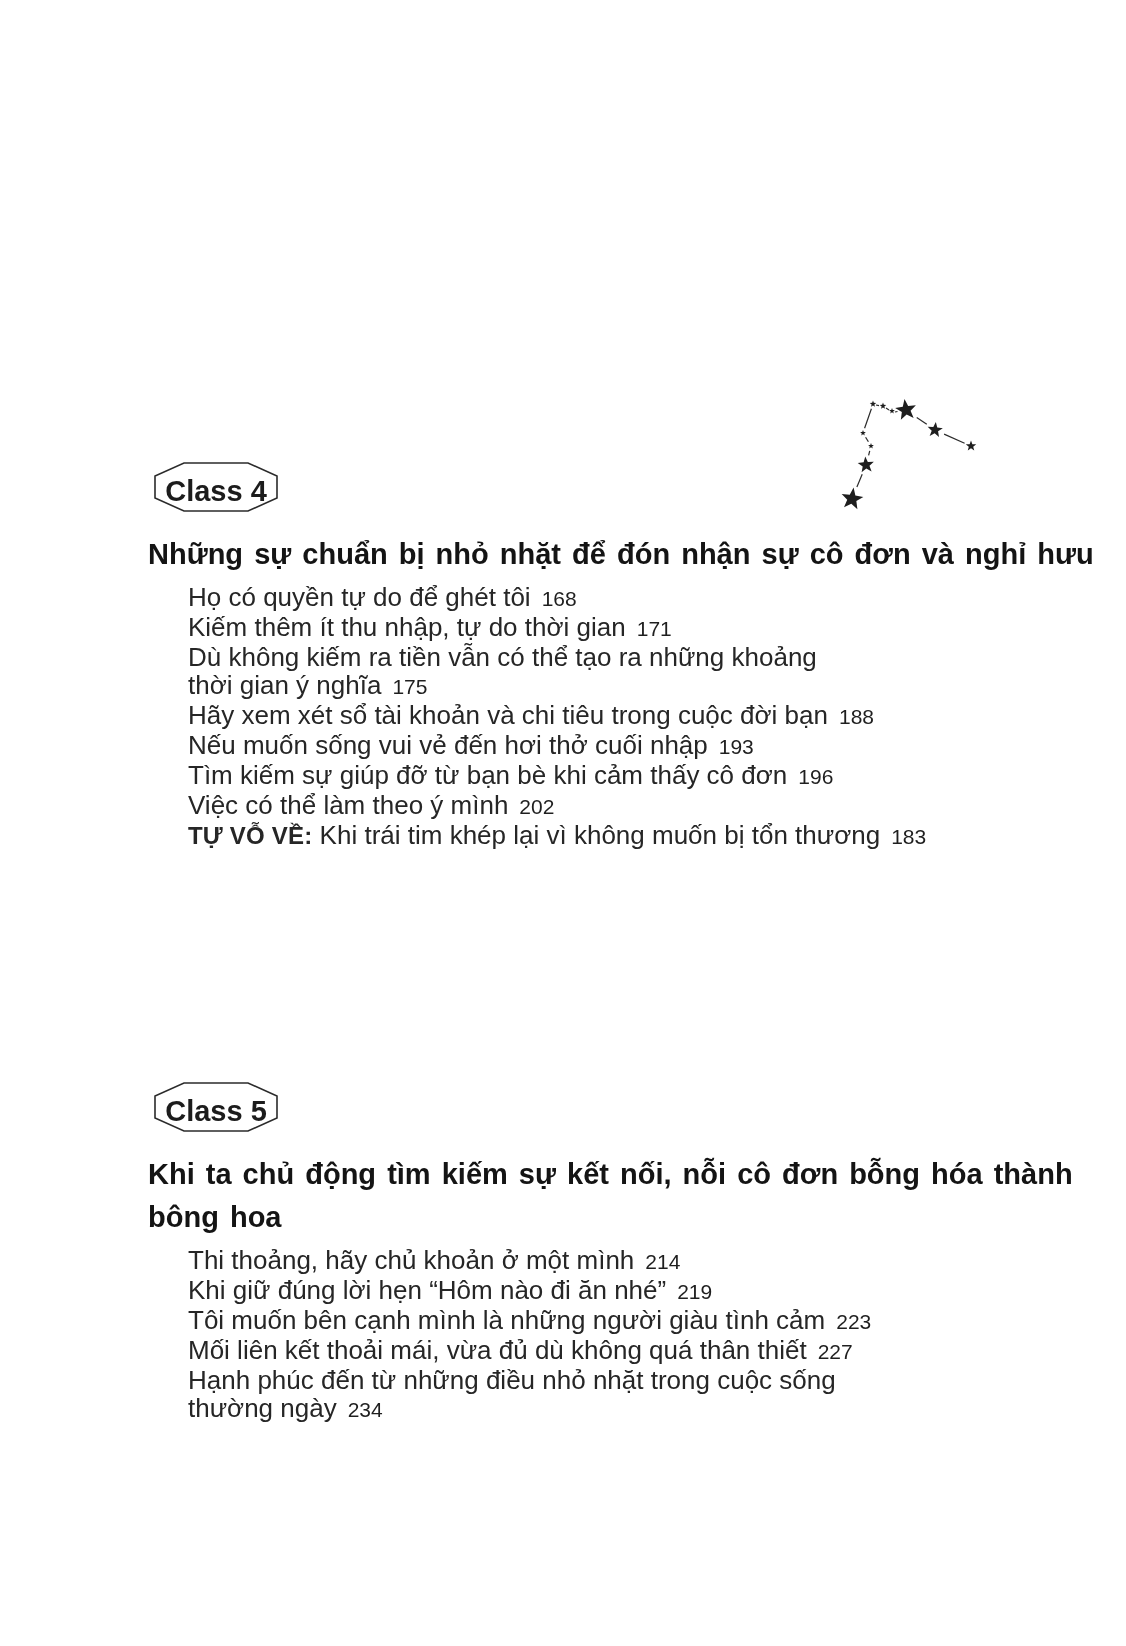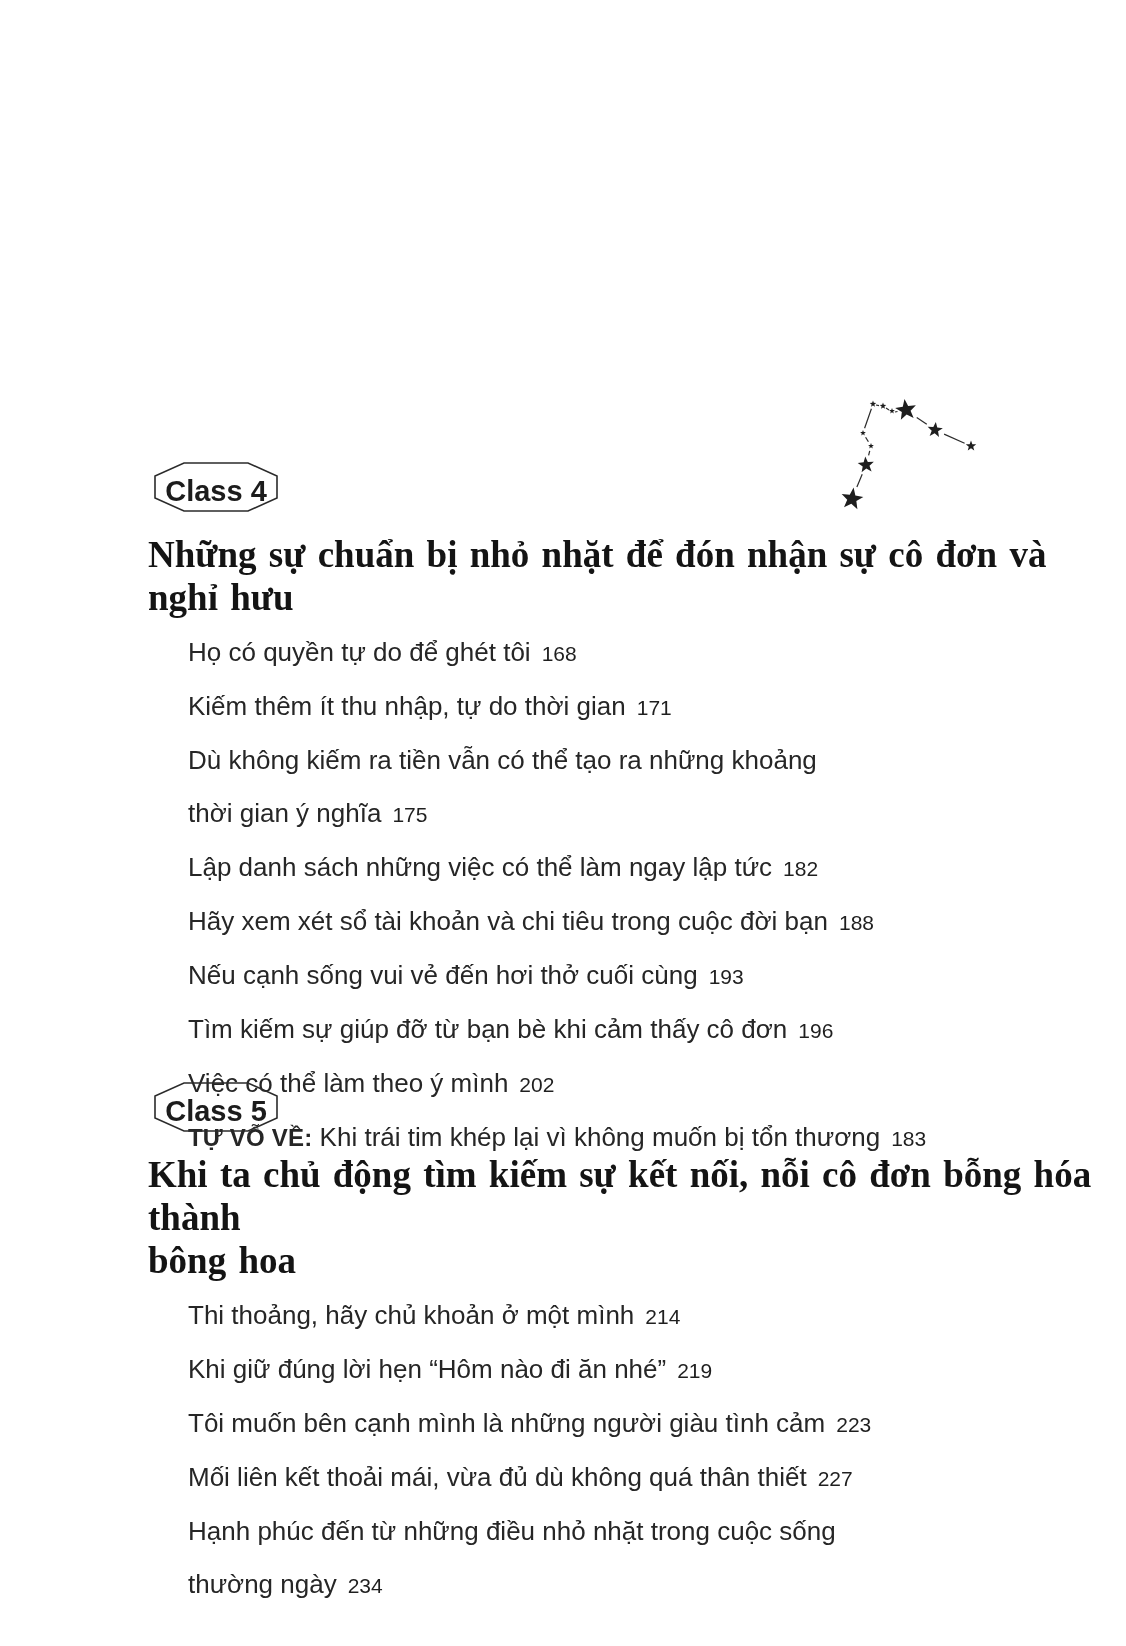--- a/index.html
+++ b/index.html
@@ -20,36 +20,36 @@
     width:124px;height:62px;position:relative;
   }
   .badge svg{position:absolute;left:0;top:0;}
   .badge-label{
     position:absolute;left:0;top:0;right:0;bottom:3px;
     display:flex;align-items:center;justify-content:center;
     font-weight:700;font-size:29px;color:#1c1c1c;
     font-family:"Liberation Sans","DejaVu Sans",sans-serif;
   }
   .section-title{
-    font-family:Liberation Serif, serif;
+    font-family:Liberation Sans, sans-serif;
     font-weight:700;
-    font-size:37px;
+    font-size:29px;
     line-height:43px;
     color:#141414;
     margin:9px 0 7px -6px;
     word-spacing:3px;
     white-space:pre-wrap;
   }
   .entries{
     margin-left:34px;
     width:760px;
   }
   .entry{
     font-size:26px;
-    line-height:53px;
+    line-height:28px;
     color:#262626;
     white-space:pre-wrap;
   }
   .entry .prefix{
     font-weight:700;
     font-size:24px;
     letter-spacing:0.2px;
   }
   .entry .pageno{
     font-size:21px;
@@ -97,23 +97,22 @@
       <polygon points="30,1 94,1 123,14 123,36 94,49 30,49 1,36 1,14" fill="none" stroke="#2b2b2b" stroke-width="1.6"></polygon>
     </svg>
     <span class="badge-label">Class 4</span>
   </div>
   <div class="section-title">Những sự chuẩn bị nhỏ nhặt để đón nhận sự cô đơn và nghỉ hưu</div>
   <div class="entries">
     <div class="entry"><span>Họ có quyền tự do để ghét tôi</span><span class="pageno">168</span></div>
     <div class="entry"><span>Kiếm thêm ít thu nhập, tự do thời gian</span><span class="pageno">171</span></div>
     <div class="entry"><span>Dù không kiếm ra tiền vẫn có thể tạo ra những khoảng
 thời gian ý nghĩa</span><span class="pageno">175</span></div>
-    <div class="entry"><span>Lập danh sách những việc có thể làm ngay lập tức</span><span class="pageno">182</span></div>
     <div class="entry"><span>Hãy xem xét sổ tài khoản và chi tiêu trong cuộc đời bạn</span><span class="pageno">188</span></div>
-    <div class="entry"><span>Nếu cạnh sống vui vẻ đến hơi thở cuối cùng</span><span class="pageno">193</span></div>
+    <div class="entry"><span>Nếu muốn sống vui vẻ đến hơi thở cuối nhập</span><span class="pageno">193</span></div>
     <div class="entry"><span>Tìm kiếm sự giúp đỡ từ bạn bè khi cảm thấy cô đơn</span><span class="pageno">196</span></div>
     <div class="entry"><span>Việc có thể làm theo ý mình</span><span class="pageno">202</span></div>
     <div class="entry"><span class="prefix">TỰ VỖ VỀ:</span><span> Khi trái tim khép lại vì không muốn bị tổn thương</span><span class="pageno">183</span></div>
   </div>
 </div>
 
 <div class="section" id="section-5">
   <div class="badge">
     <svg width="124" height="50" viewBox="0 0 124 50">
       <polygon points="30,1 94,1 123,14 123,36 94,49 30,49 1,36 1,14" fill="none" stroke="#2b2b2b" stroke-width="1.6"></polygon>

